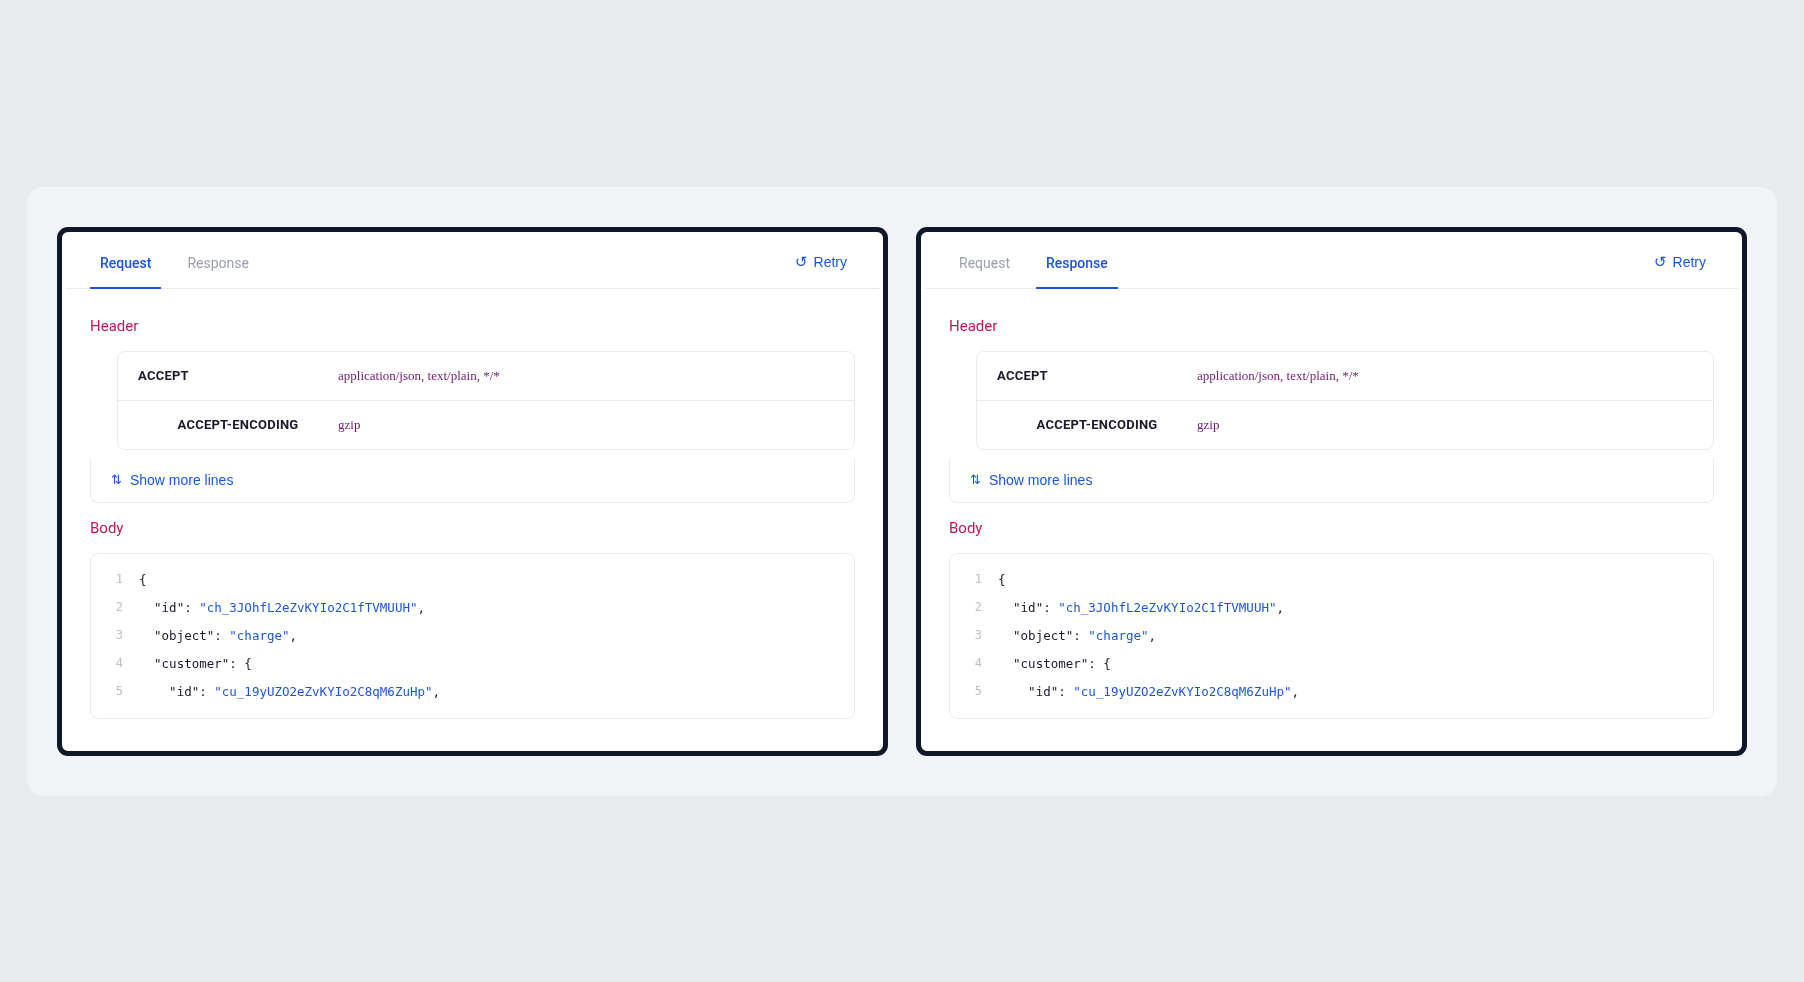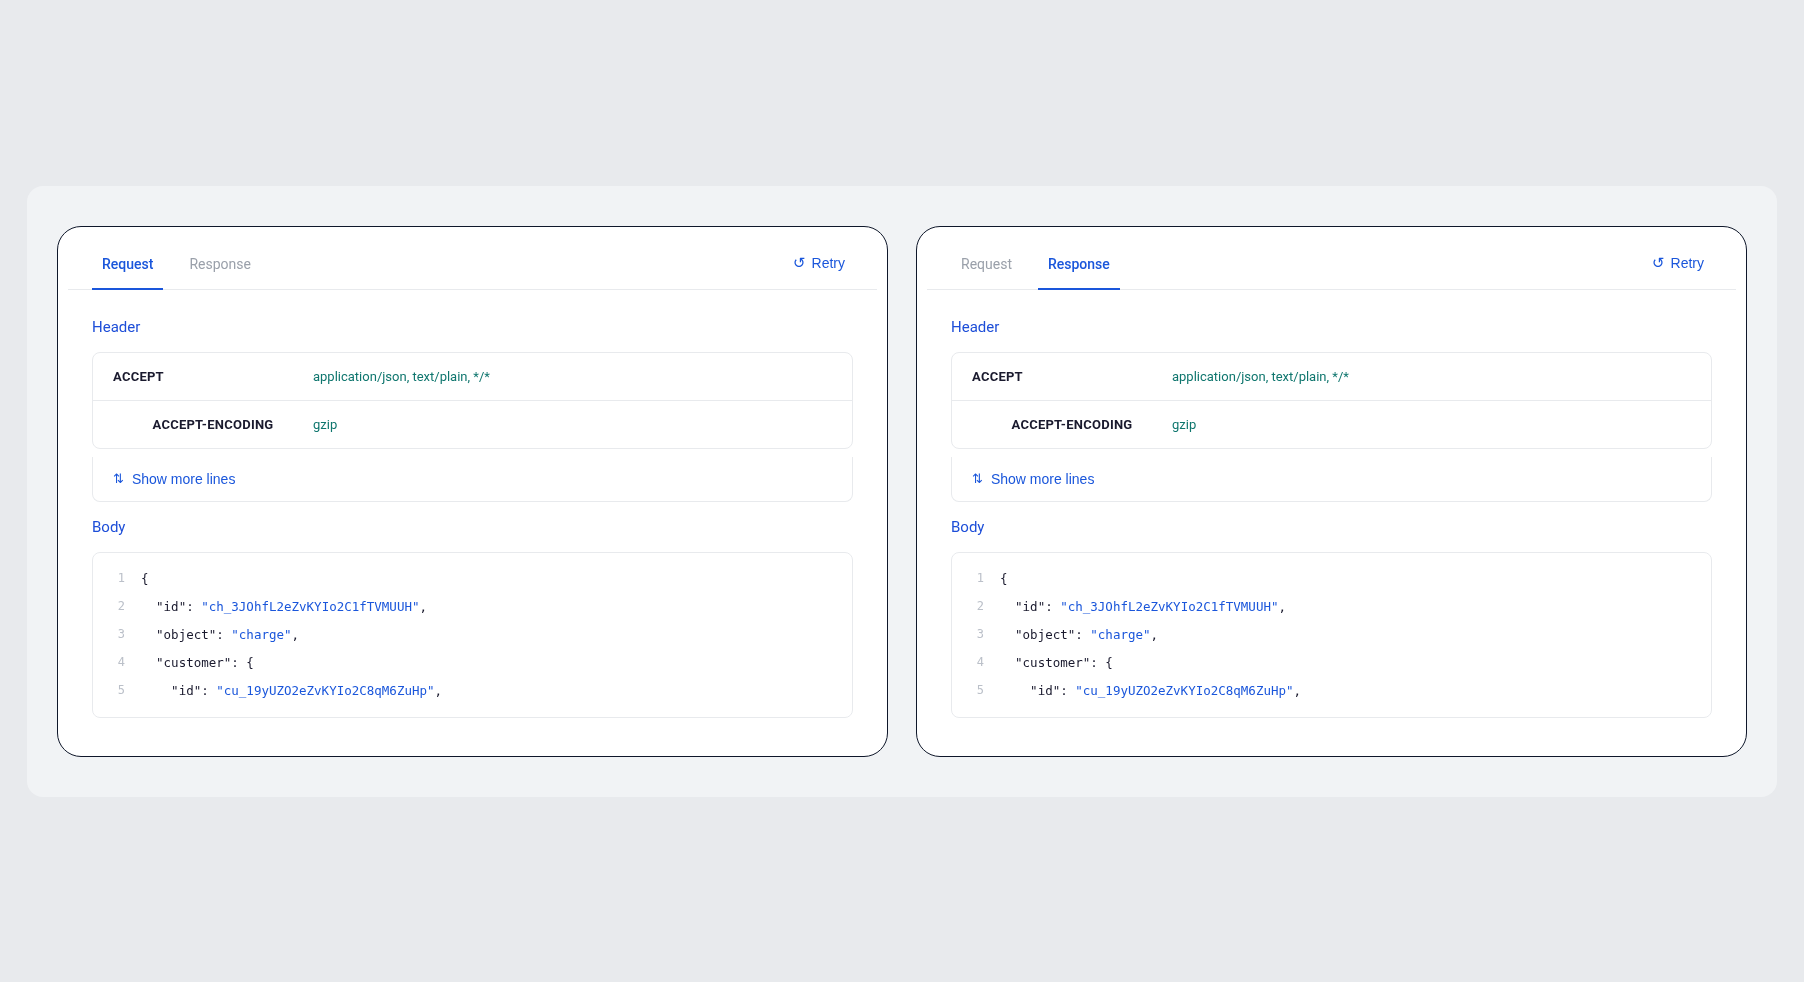--- a/index.html
+++ b/index.html
@@ -19,24 +19,24 @@
       width: 1750px;
       max-width: 100%;
     }
     .panels-row {
       display: grid;
       grid-template-columns: 1fr 1fr;
       gap: 28px;
     }
     .panel {
       background: #ffffff;
-      border-radius: 24px;
-      padding: 10px;
+      border-radius: 11px;
+      padding: 4px;
       overflow: hidden;
-      border: 1px solid #0f172a;
+      border: 5px solid #0f172a;
     }
     .panel-tabs {
       display: flex;
       align-items: center;
       padding: 0 24px;
       border-bottom: 1px solid #e8eaed;
       position: relative;
     }
     .tab {
       padding: 18px 10px 16px;
@@ -69,51 +69,53 @@
     }
     .retry-icon {
       font-size: 14px;
       display: inline-block;
     }
     .panel-body {
       padding: 28px 24px;
     }
     .section-title {
       font-size: 15px;
-      color: #1d4ed8;
+      color: #be185d;
       font-weight: 400;
       margin-bottom: 16px;
     }
     .header-table {
       border: 1px solid #e8eaed;
       border-radius: 8px;
       overflow: hidden;
       margin-bottom: 8px;
+      margin-left: 27px;
     }
     .header-row {
       display: flex;
       align-items: center;
       padding: 16px 20px;
       border-bottom: 1px solid #e8eaed;
     }
     .header-row:last-of-type {
       border-bottom: none;
       text-align: center;
     }
     .header-key {
       font-size: 13px;
       font-weight: 700;
       color: #1a1a2e;
       min-width: 200px;
       letter-spacing: 0.02em;
     }
     .header-value {
       font-size: 13px;
-      color: #0f766e;
+      color: #701a75;
       font-weight: 400;
+      font-family: Liberation Serif, serif;
     }
     .show-more-btn {
       display: flex;
       align-items: center;
       gap: 8px;
       color: #1a56db;
       font-size: 14px;
       cursor: pointer;
       padding: 14px 20px;
       border: 1px solid #e8eaed;

